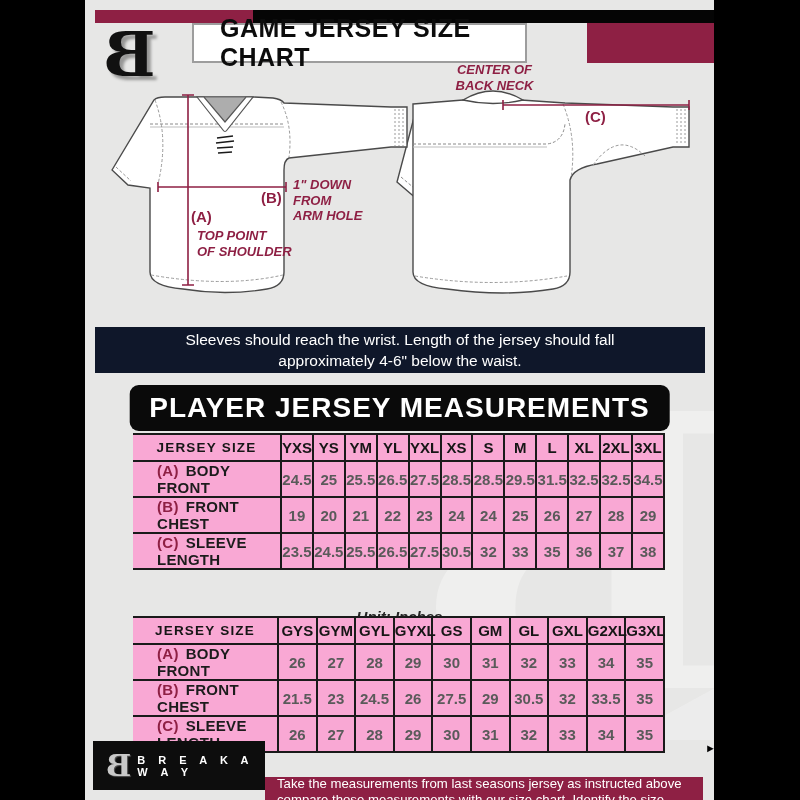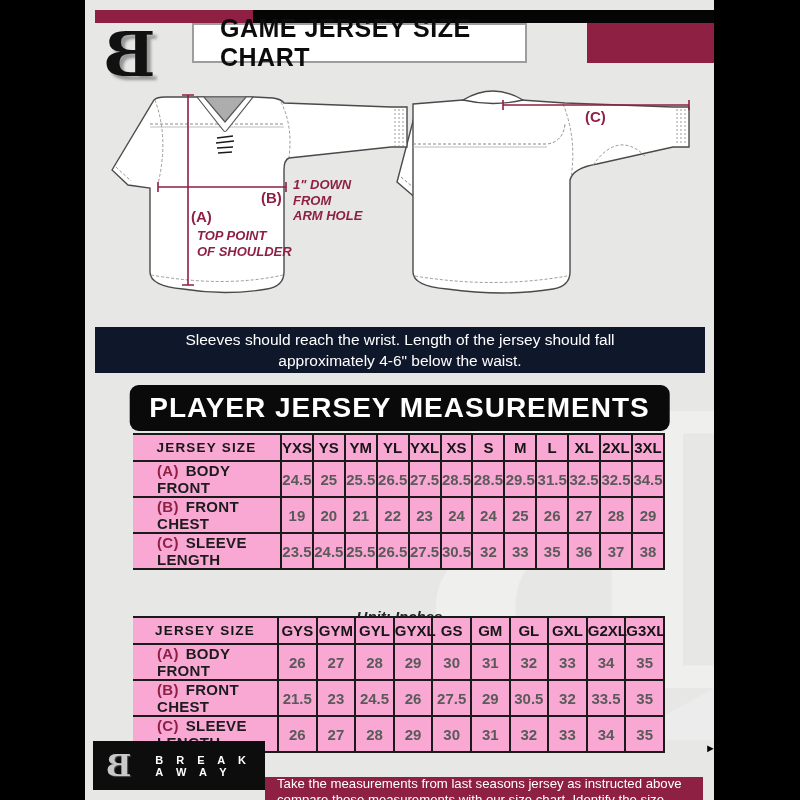--- a/index.html
+++ b/index.html
@@ -59,21 +59,21 @@
   .goalie-table th:first-child,.goalie-table td:first-child{width:144px;}
   .size-table td.row-label{text-align:left;padding-left:24px;font-size:15px;font-weight:700;
     color:#1c1c1c;letter-spacing:.3px;}
   .size-table td.row-label .prefix{color:#8e2044;font-weight:800;margin-right:7px;}
 
   
   .footer-black{left:8px;top:741px;width:172px;height:49px;background:#0d0d0d;z-index:4;
     display:flex;align-items:center;padding-left:13px;box-sizing:border-box;}
   .logo-foot{font-family:"DejaVu Serif",serif;font-weight:700;font-size:30px;line-height:1;
     color:#c9c9c9;transform:scaleX(-1);text-shadow:-1px 1px 1px #555;}
-  .brand-foot{color:#fff;font-size:11px;font-weight:700;letter-spacing:5px;margin-left:24px;}
+  .brand-foot{color:#fff;font-size:11px;font-weight:700;letter-spacing:5px;margin-left:6px;}
   .footer-maroon{left:180px;top:741px;width:438px;height:49px;background:#8e2044;z-index:4;
     color:#fff;font-size:13.2px;line-height:16.2px;white-space:pre-line;
     box-sizing:border-box;padding:2px 0 4px 12px;display:flex;align-items:center;margin-top:36px;}
   .cursor{left:620px;top:743px;z-index:6;color:#000;font-size:11px;line-height:1;}
   .jersey-svg{left:0;top:60px;z-index:3;}
 </style>
 </head>
 <body>
 
 <div class="stage">
@@ -128,20 +128,22 @@
         <path d="M478,44 Q492,78 486,118" stroke="#9a9a9a" stroke-width="1" stroke-dasharray="3 2" fill="none"></path>
         <path d="M508,105 Q533,70 560,96" stroke="#9a9a9a" stroke-width="1" stroke-dasharray="3 2" fill="none"></path>
         <path d="M330,216 Q408,229 482,216" stroke="#9a9a9a" stroke-width="1" stroke-dasharray="3 2" fill="none"></path>
         <path d="M592,49 V85 M596,49 V85 M600,49 V85" stroke="#9a9a9a" stroke-width="1" stroke-dasharray="2 2" fill="none"></path>
       </g>
       <g stroke="#8e2044" stroke-width="1.6" fill="none">
         <path d="M418,45 H604 M418,40 V50 M604,40 V50"></path>
       </g>
     </svg>
 
+    <div class="abs dg dg-cap dg-center" style="left:352px;top:62px;width:115px;">CENTER OF
+BACK NECK</div>
     <div class="abs dg dg-bold" style="left:500px;top:108px;">(C)</div>
     <div class="abs dg dg-bold" style="left:176px;top:189px;">(B)</div>
     <div class="abs dg dg-cap" style="left:208px;top:177px;">1" DOWN
 FROM
 ARM HOLE</div>
     <div class="abs dg dg-bold" style="left:106px;top:208px;">(A)</div>
     <div class="abs dg dg-cap" style="left:112px;top:228px;">TOP POINT
 OF SHOULDER</div>
 
     <div class="abs notice">Sleeves should reach the wrist. Length of the jersey should fall

